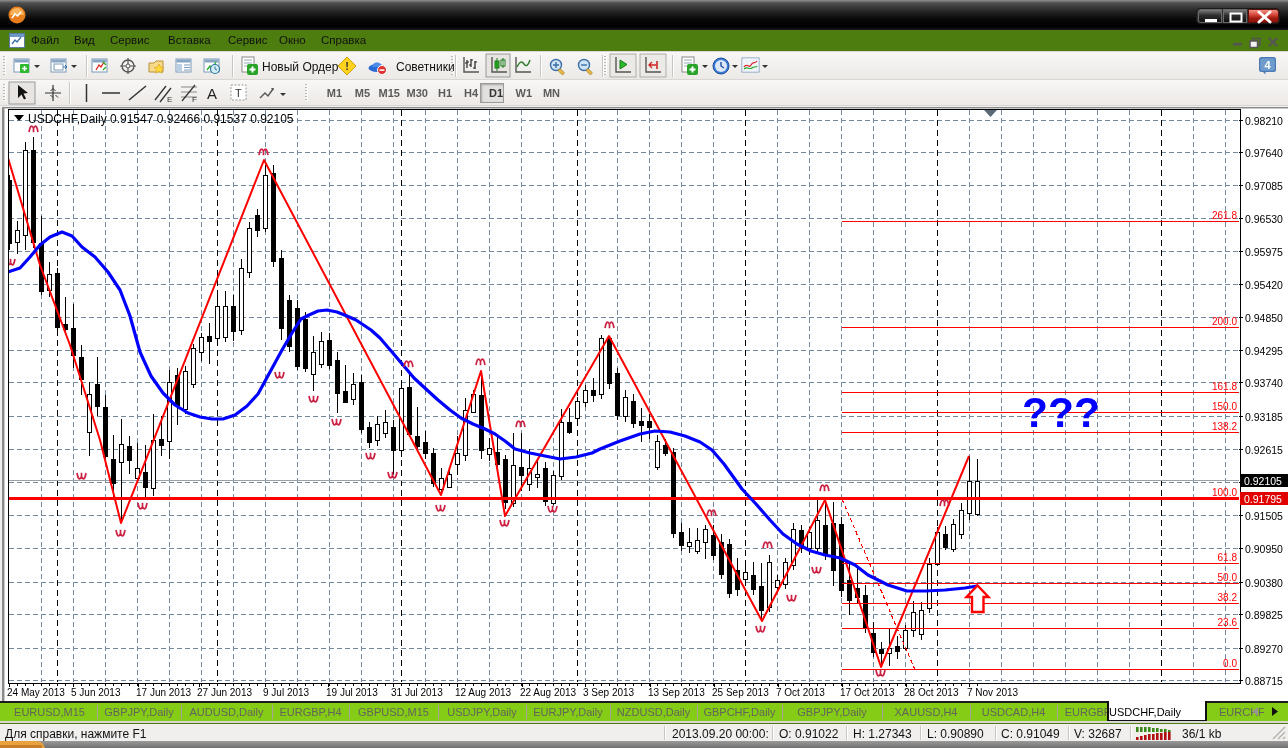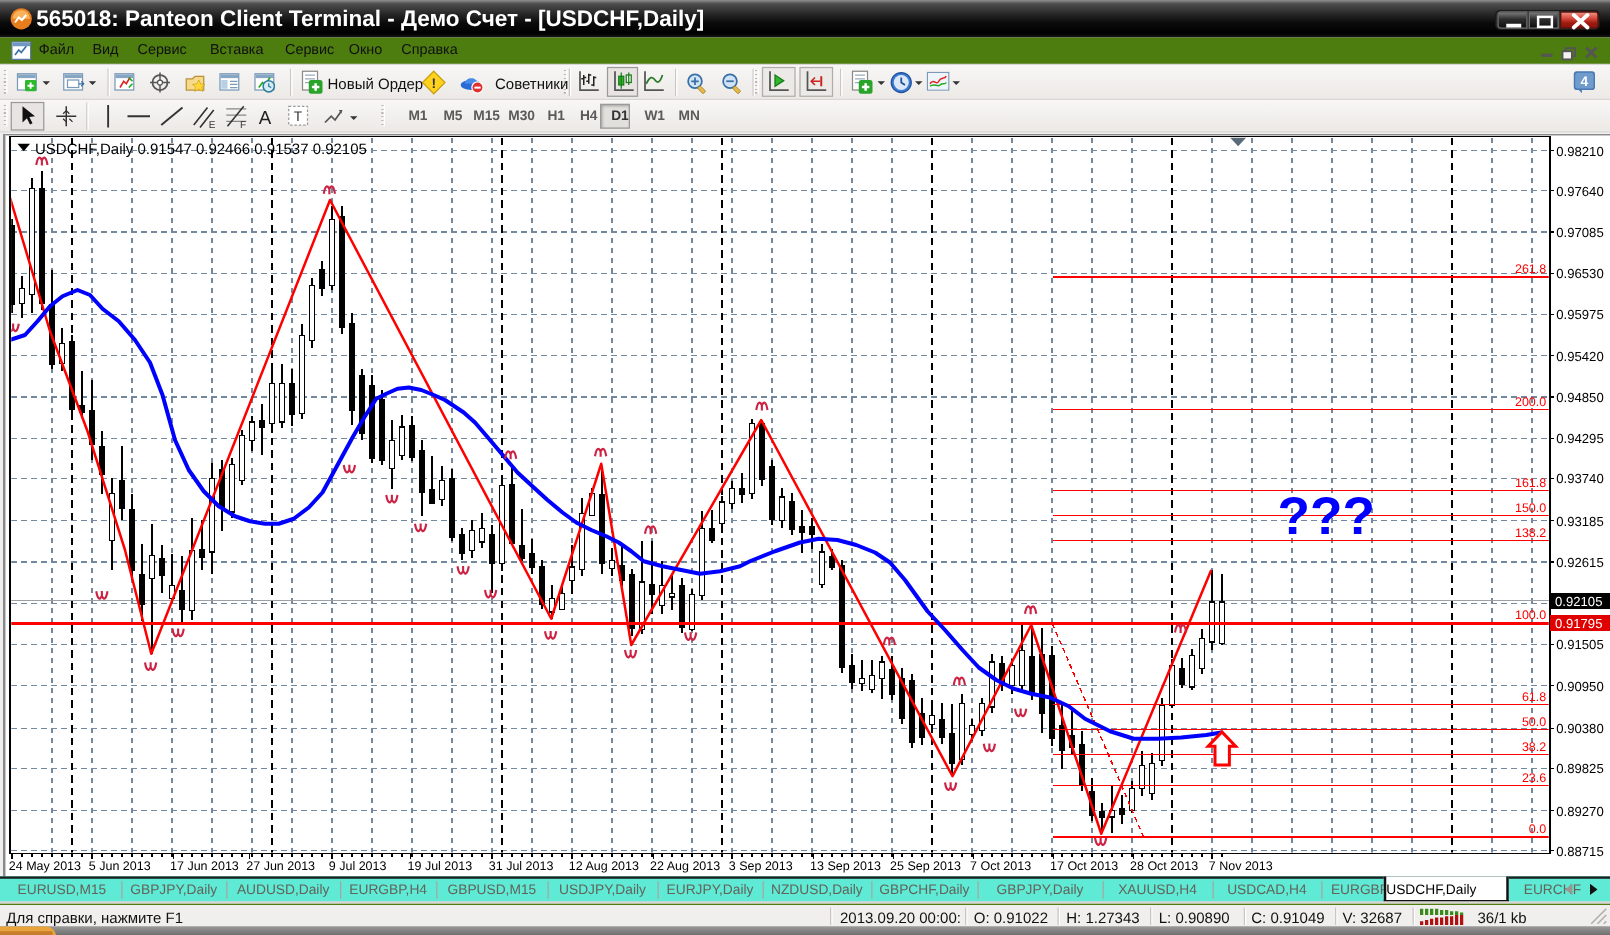--- a/index.html
+++ b/index.html
@@ -3,38 +3,37 @@
 *{margin:0;padding:0;box-sizing:border-box}
 body{width:1288px;height:748px;font-family:"Liberation Sans",sans-serif;overflow:hidden;position:relative;background:#f0efee}
 .titlebar{position:absolute;left:0;top:0;width:1288px;height:30px;background:linear-gradient(180deg,#909090 0,#4e4e4e 10%,#262626 38%,#0a0a0a 62%,#000 90%,#1a1a1a 100%);}
 .titlebar .txt{position:absolute;left:29px;top:5px;color:#fff;font-size:18px;font-weight:bold}
 .wbtn{position:absolute;top:9px;height:14px;border-radius:2px;border:1px solid #6a6a6a;background:linear-gradient(180deg,#7a7a7a,#2e2e2e 45%,#101010);color:#fff;text-align:center;line-height:16px;font-size:11px;font-weight:bold}
 .menubar{position:absolute;left:0;top:30px;width:1288px;height:22px;background:#4d7c0f;border-bottom:1px solid #d9d7d5;font-size:11.5px;color:#111}
 .tb{position:absolute;left:0;width:1288px;background:linear-gradient(180deg,#f8f7f6,#ece9e6);border-bottom:1px solid #d9d7d5}
 .grip{position:absolute;top:4px;width:3px;bottom:4px;background:repeating-linear-gradient(180deg,#b9b6b2 0,#b9b6b2 1px,#f4f3f2 1px,#f4f3f2 3px);border-right:1px solid #fff}
 .tfbtn{position:absolute;top:3px;height:20px;color:#5a5a5a;font-size:11px;font-weight:bold;text-align:right;line-height:20px}
 .tfbtn.on{border:1px solid #9a9a9a;background:#e2e0dd;box-shadow:inset 1px 1px 2px rgba(0,0,0,.25);line-height:18px;color:#333}
-.tabbar{position:absolute;left:0;top:701px;width:1288px;height:22px;background:#5eead4;overflow:hidden}
+.tabbar{position:absolute;left:0;top:701px;width:1288px;height:22px;background:#84cc16;overflow:hidden}
 .tab{position:absolute;top:5px;font-size:11px;color:#63635a;text-align:center;white-space:nowrap}
 .tsep{position:absolute;top:4px;width:1px;height:14px;background:#a8a5a0}
 .tbord{position:absolute;left:0;top:0;width:1288px;height:2px;background:#1c1c1c}
 .atab{position:absolute;left:1107px;top:0;width:100px;height:21px;background:#fff;border:2px solid #111;border-top:none;font-size:11px;color:#000;text-align:left;padding-top:5px}
 .statusbar{position:absolute;left:0;top:723px;width:1288px;height:18px;background:#f0efee;border-top:1px solid #4d7c0f;box-shadow:0 -2px 0 #d9d7d5;font-size:12px;color:#111}
 .sbsep{position:absolute;top:2px;width:1px;height:14px;background:#c9c6c2;box-shadow:1px 0 0 #fff}
 .taskbar{position:absolute;left:0;top:741px;width:1288px;height:7px;background:linear-gradient(180deg,#9a9a9a,#6f6f6f)}
 svg{display:block}
 </style></head>
 <body>
 <div class="titlebar">
  <svg width="20" height="20" style="position:absolute;left:7px;top:5px" viewBox="0 0 20 20">
       <circle cx="10" cy="10" r="8.5" fill="#e87d1e"></circle>
       <path d="M3 10 a7 7 0 0 1 14 0 z" fill="#f9b25c"></path>
       <path d="M5 13l3-4 2.5 2L14 7" stroke="#fff" stroke-width="1.6" fill="none"></path>
     </svg>
- <div class="txt">565018: Panteon Client Terminal - Демо Счет - [USDCHF,Daily]</div>
  <div style="position:absolute;left:1196px;top:8px;width:84px;height:16px;border:1px solid #1a1a1a;border-radius:4px;background:#333"></div>
  <div class="wbtn" style="left:1198px;width:24px;border-radius:3px 0 0 3px">
       <svg width="24" height="14">
         <rect x="6" y="9" width="12" height="3" fill="#fff"></rect>
       </svg>
     </div>
  <div class="wbtn" style="left:1223px;width:24px;border-radius:0">
       <svg width="24" height="14">
         <rect x="6.5" y="3.5" width="11" height="8" fill="none" stroke="#fff" stroke-width="2"></rect>
       </svg>

